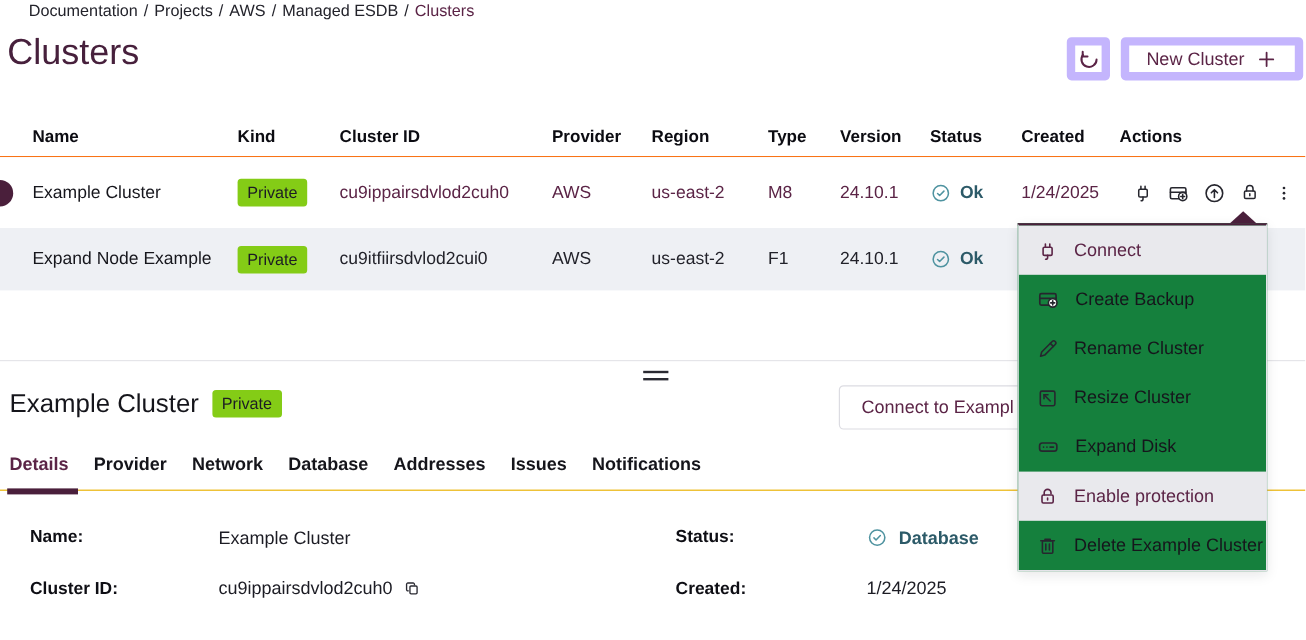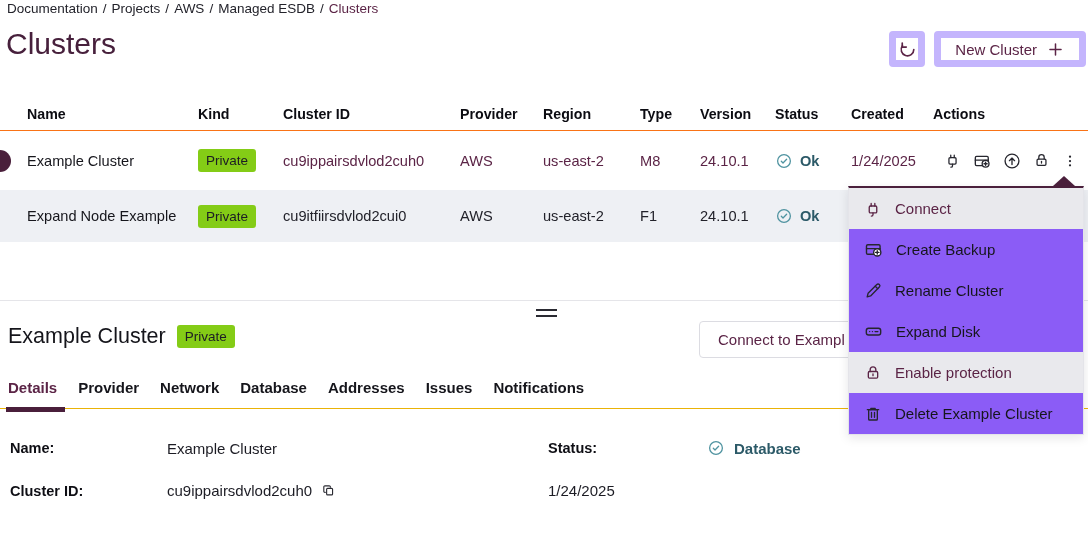--- a/index.html
+++ b/index.html
@@ -1,21 +1,21 @@
 <!DOCTYPE html>
 <html><head>
 <meta charset="utf-8">
 <style>
   * { margin:0; padding:0; box-sizing:border-box; }
   html,body { background:#fff; }
   body { font-family:"Liberation Sans", sans-serif; color:#1c1c24; }
   .page { position:relative; width:1088px; height:533px; overflow:hidden; background:#fff; }
 
   
-  .breadcrumb { position:absolute; left:7px; top:1px; font-size:13.5px; color:#23232b; display:flex; gap:5px; }
+  .breadcrumb { position:absolute; left:24px; top:1px; font-size:13.5px; color:#23232b; display:flex; gap:5px; }
   .breadcrumb .crumb { cursor:pointer; }
   .breadcrumb .crumb.accent { color:#5b2446; }
 
   
   .page-title { position:absolute; left:6px; top:27px; font-size:30px; font-weight:400; color:#47203c; }
   .topbtns { position:absolute; right:2px; top:31px; display:flex; gap:9px; }
   .btn { background:#fff; border:7px solid #c4b5fd; border-radius:4px; color:#5b2446; display:flex; align-items:center; justify-content:center; cursor:pointer; font-family:inherit; }
   .btn-icon { width:36px; height:36px; }
   .btn-new { height:36px; padding:0 14px; font-size:15px; gap:9px; }
   .icon { display:inline-flex; align-items:center; justify-content:center; }
@@ -50,30 +50,30 @@
   .connect-btn { position:absolute; left:699px; top:321px; height:37px; width:330px; background:#fff;
     border:1px solid #dcdce2; border-radius:4px; color:#5b2446; font-size:15px; text-align:left;
     padding-left:18px; font-family:inherit; cursor:pointer; z-index:5; }
 
   .tabbar { position:absolute; left:0; right:0; top:377px; padding-left:8px; display:flex; gap:21px;
     border-bottom:1px solid #eab308; height:32px; }
   .tab { position:relative; font-size:15px; font-weight:700; color:#15151b; cursor:pointer; line-height:22px; }
   .tab.active { color:#5b2446; }
   .tab.active::after { content:''; position:absolute; left:-2px; right:-8px; bottom:-4px; height:5px; background:#4a1f3b; }
 
-  .fields { position:absolute; left:0; top:439px; right:16px; padding-left:10px; display:grid;
+  .fields { position:absolute; left:0; top:439px; right:16px; padding-left:25px; display:grid;
     grid-template-columns:157px 381px 159px 1fr; row-gap:25px; align-items:center; }
   .flabel { font-size:14.5px; font-weight:700; color:#0e0e14; }
   .fvalue { font-size:15px; color:#1c1c24; display:flex; align-items:center; gap:9px; }
   .fvalue.status { color:#2c5a68; font-weight:700; }
   .fvalue.status .icon { color:#4f93a0; }
   .copy-btn { cursor:pointer; color:#2a2a32; display:inline-flex; }
 
   
-  .ctx-menu { position:absolute; left:848px; top:186px; width:236px; background:#8b5cf6; z-index:20;
+  .ctx-menu { position:absolute; left:848px; top:186px; width:208px; background:#15803d; z-index:20;
     border:1px solid #e4e4e9; border-top:2px solid #4a1f3b; box-shadow:0 3px 10px rgba(20,20,30,.10); }
   .ctx-caret { position:absolute; top:-12px; right:8px; width:0; height:0;
     border-left:11px solid transparent; border-right:11px solid transparent; border-bottom:10px solid #4a1f3b; }
   .ctx-item { height:41px; display:flex; align-items:center; gap:12px; padding-left:14px; font-size:15px;
     color:#16161c; cursor:pointer; }
   .ctx-item .icon { color:#26262e; }
   .ctx-item.hl { background:#e9e9ed; color:#5b2446; }
   .ctx-item.hl .icon { color:#5b2446; }
 </style>
 </head>
@@ -243,20 +243,21 @@
     <div class="flabel">Cluster ID:</div>
     <div class="fvalue">
       <span>cu9ippairsdvlod2cuh0</span>
       <span class="copy-btn">
         <svg width="15" height="15" viewBox="0 0 24 24" fill="none" stroke="currentColor" stroke-width="1.8" stroke-linecap="round" stroke-linejoin="round">
             <rect x="9" y="8.5" width="9.5" height="10.5" rx="1.5"></rect>
             <path d="M6.8 15H6.3A1.8 1.8 0 0 1 4.5 13.2V6.3a1.8 1.8 0 0 1 1.8-1.8h6.9A1.8 1.8 0 0 1 15 6.3v.5"></path>
           </svg>
       </span>
     </div>
+    <div class="flabel">Created:</div>
     <div class="fvalue">1/24/2025</div>
   </div>
 
   <div class="ctx-menu">
     <div class="ctx-caret"></div>
 
     <div class="ctx-item hl">
       <span class="icon">
         <svg width="20" height="20" viewBox="0 0 24 24" fill="none" stroke="currentColor" stroke-width="1.6" stroke-linecap="round" stroke-linejoin="round">
             <path d="M9.8 5.3v3.1M14.2 5.3v3.1"></path>
@@ -283,20 +284,30 @@
       <span class="icon">
         <svg width="20" height="20" viewBox="0 0 24 24" fill="none" stroke="currentColor" stroke-width="1.6" stroke-linecap="round" stroke-linejoin="round">
             <path d="M5 19l1.1-4.2L16.6 4.3a2.1 2.1 0 0 1 3 3L9.1 17.9 5 19z"></path>
             <path d="M14.7 6.2l3 3"></path>
           </svg>
       </span>
       <span>Rename Cluster</span>
     </div>
 
 
+    <div class="ctx-item">
+      <span class="icon">
+        <svg width="20" height="20" viewBox="0 0 24 24" fill="none" stroke="currentColor" stroke-width="1.6" stroke-linecap="round" stroke-linejoin="round">
+            <rect x="4.7" y="4.7" width="14.6" height="14.6" rx="1.6"></rect>
+            <path d="M14.6 14.6L8.4 8.4"></path>
+            <path d="M8.4 12.4v-4h4"></path>
+          </svg>
+      </span>
+      <span>Resize Cluster</span>
+    </div>
 
     <div class="ctx-item">
       <span class="icon">
         <svg width="21" height="21" viewBox="0 0 24 24" fill="none" stroke="currentColor" stroke-width="1.6" stroke-linecap="round" stroke-linejoin="round">
             <rect x="3.8" y="8.2" width="16.4" height="7.8" rx="2.6"></rect>
             <path d="M7.6 12.1h.01M10.8 12.1h.01"></path>
             <path d="M13.8 12.1h3.2"></path>
           </svg>
       </span>
       <span>Expand Disk</span>

